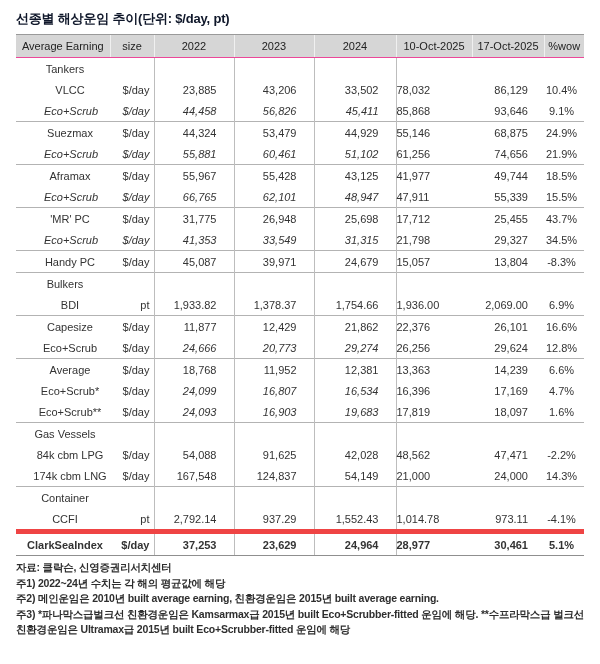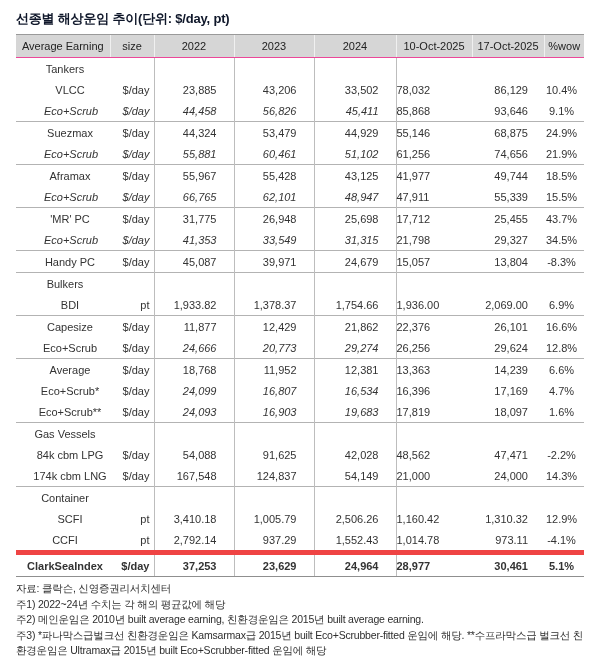--- a/index.html
+++ b/index.html
@@ -47,21 +47,21 @@
   tr.ecoB td.v0, tr.ecoB td.v1, tr.ecoB td.v2{font-style:italic;}
   
   tr.total td{
     font-weight:bold;
     border-top:5px solid #ef4444;border-bottom:1px solid #8f8f8f;
   }
   .footer{
     margin-top:4px;font-size:10.5px;line-height:15.5px;color:#2e2e2e;
     letter-spacing:-0.2px;width:575px;
   }
-  .footer div{margin:0;}
+  .footer div{margin:0;font-weight:bold;}
 </style>
 </head>
 <body>
 
 <div class="page">
   <div class="title">선종별 해상운임 추이(단위:  $/day, pt)</div>
 
   <table class="tbl">
     <colgroup>
       <col style="width:94px">
@@ -289,30 +289,20 @@
         <tr class="section sep">
           <td class="lbl">Container</td>
           <td class="size"></td>
           <td class="v0"></td>
           <td class="v1"></td>
           <td class="v2"></td>
           <td class="v3"></td>
           <td class="v4"></td>
           <td class="v5"></td>
         </tr>
-        <tr class="item">
-          <td class="lbl">SCFI</td>
-          <td class="size">pt</td>
-          <td class="v0">3,410.18</td>
-          <td class="v1">1,005.79</td>
-          <td class="v2">2,506.26</td>
-          <td class="v3">1,160.42</td>
-          <td class="v4">1,310.32</td>
-          <td class="v5">12.9%</td>
-        </tr>
         <tr class="item ind0">
           <td class="lbl">CCFI</td>
           <td class="size">pt</td>
           <td class="v0">2,792.14</td>
           <td class="v1">937.29</td>
           <td class="v2">1,552.43</td>
           <td class="v3">1,014.78</td>
           <td class="v4">973.11</td>
           <td class="v5">-4.1%</td>
         </tr>

